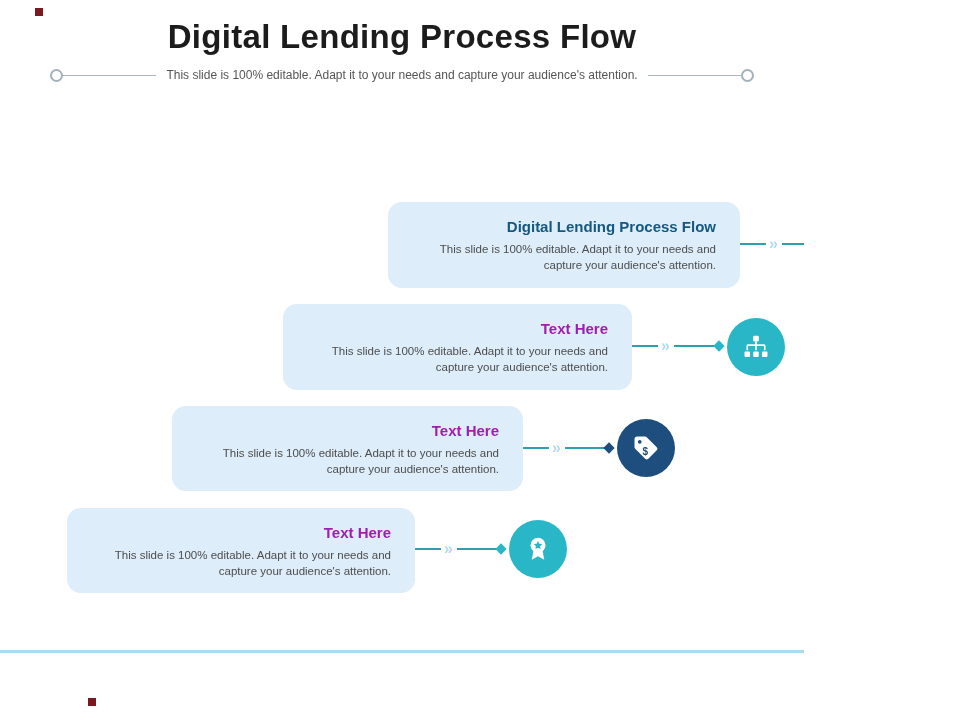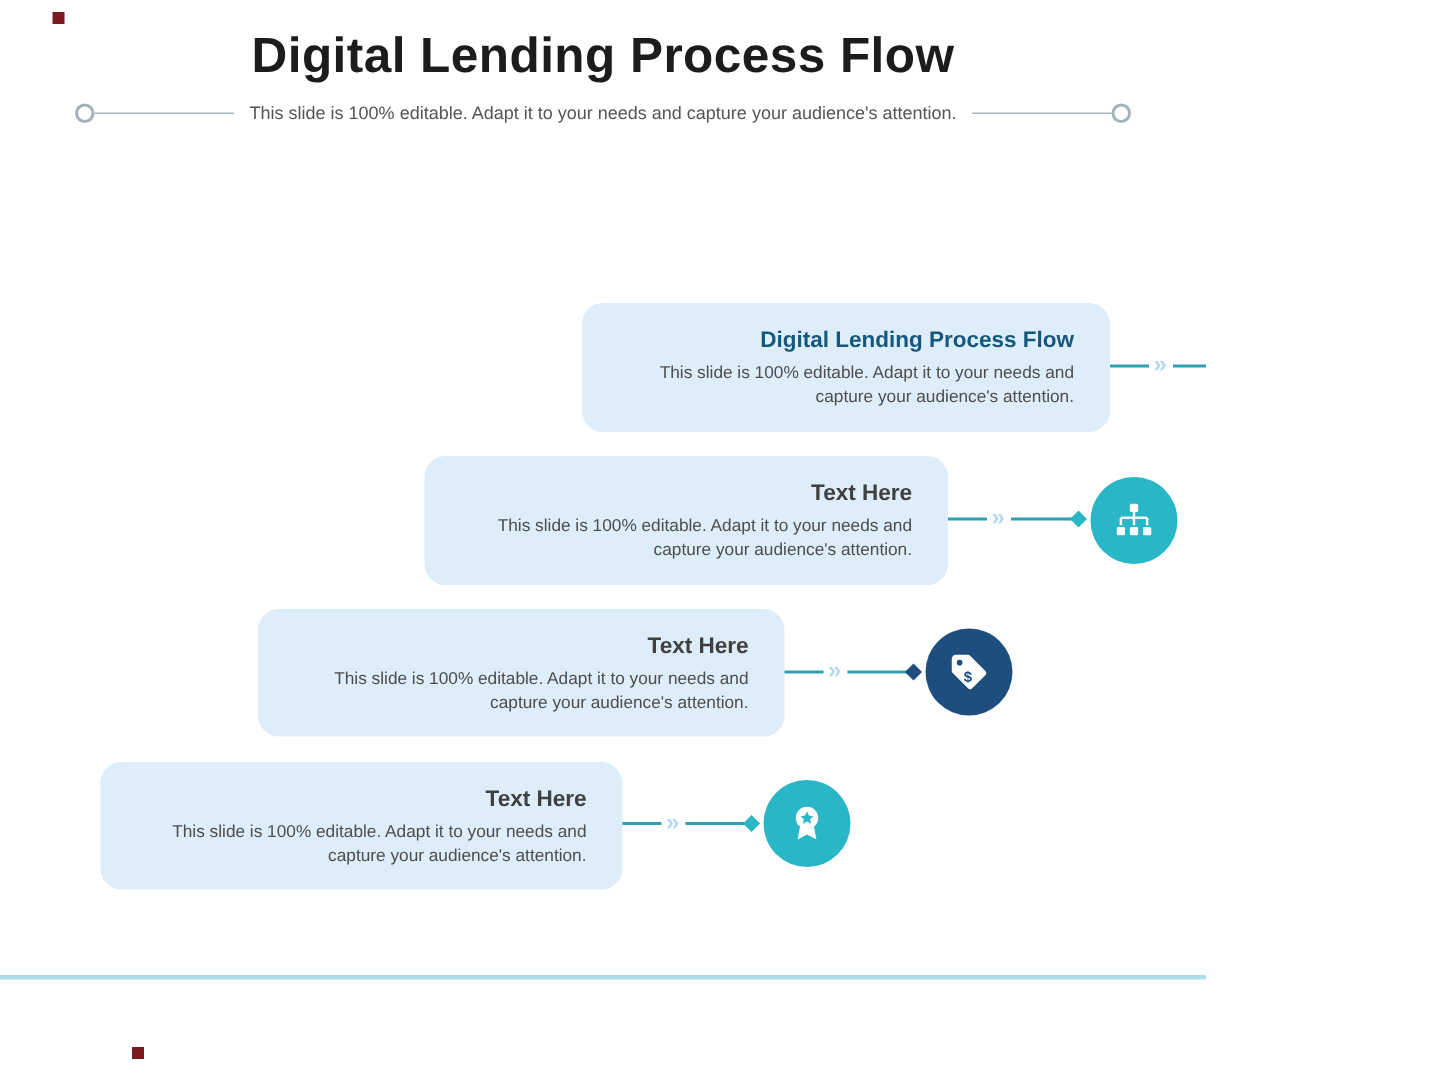--- a/index.html
+++ b/index.html
@@ -45,21 +45,21 @@
     border-radius:14px;
     box-sizing:border-box;
     padding:16px 24px 0 16px;
     text-align:right;
   }
   .card.c1{left:388px;top:202px;width:352px;height:86px;}
   .card.c2{left:283px;top:304px;width:349px;height:86px;}
   .card.c3{left:172px;top:406px;width:351px;height:85px;}
   .card.c4{left:67px;top:508px;width:348px;height:85px;}
   .card-title{
-    font-size:15px;font-weight:bold;color:#404040;margin:0 0 6px 0;
+    font-size:15px;font-weight:bold;color:#a21caf;margin:0 0 6px 0;
   }
   .card.c1 .card-title{color:var(--step1-title,#14587e);}
   .card-desc{
     font-size:11.5px;line-height:16px;color:var(--body-text,#4d4d4d);
     max-width:298px;margin-left:auto;
   }
   
   .connector{position:absolute;height:20px;}
   .connector .hline{position:absolute;left:0;right:6px;top:9px;height:2px;background:var(--connector-line,#2d9fb0);}
   .connector .chevrons{

